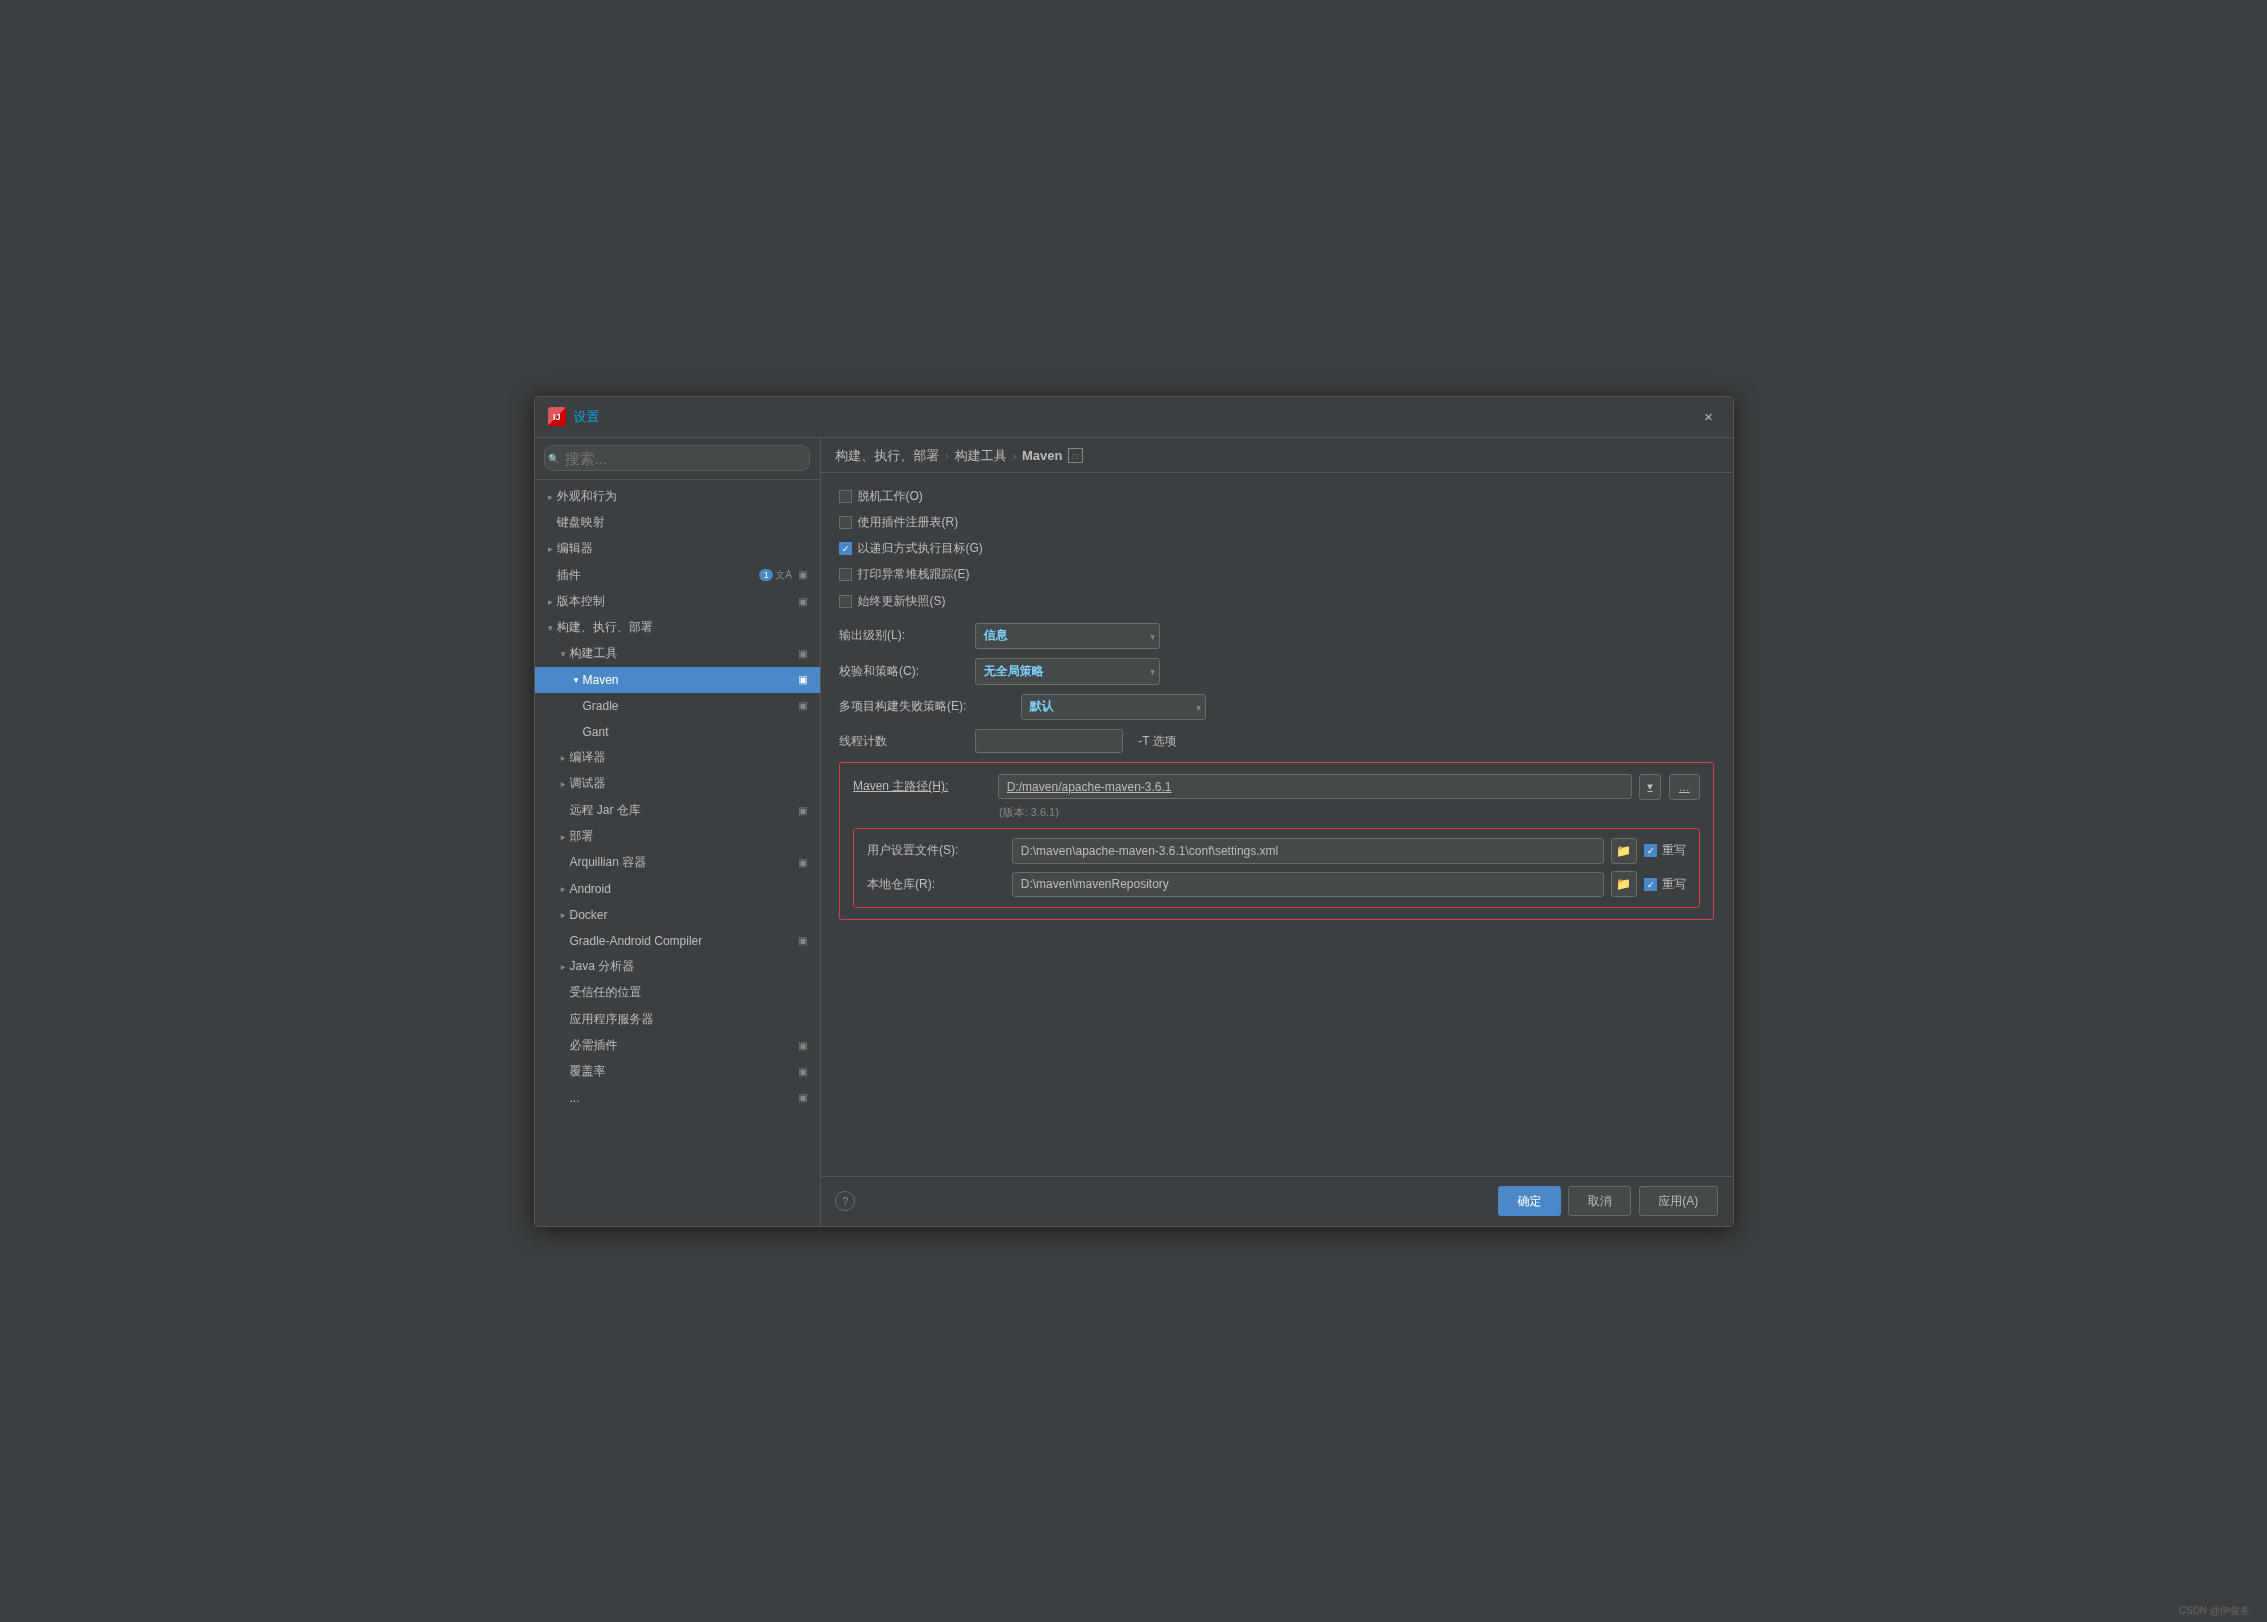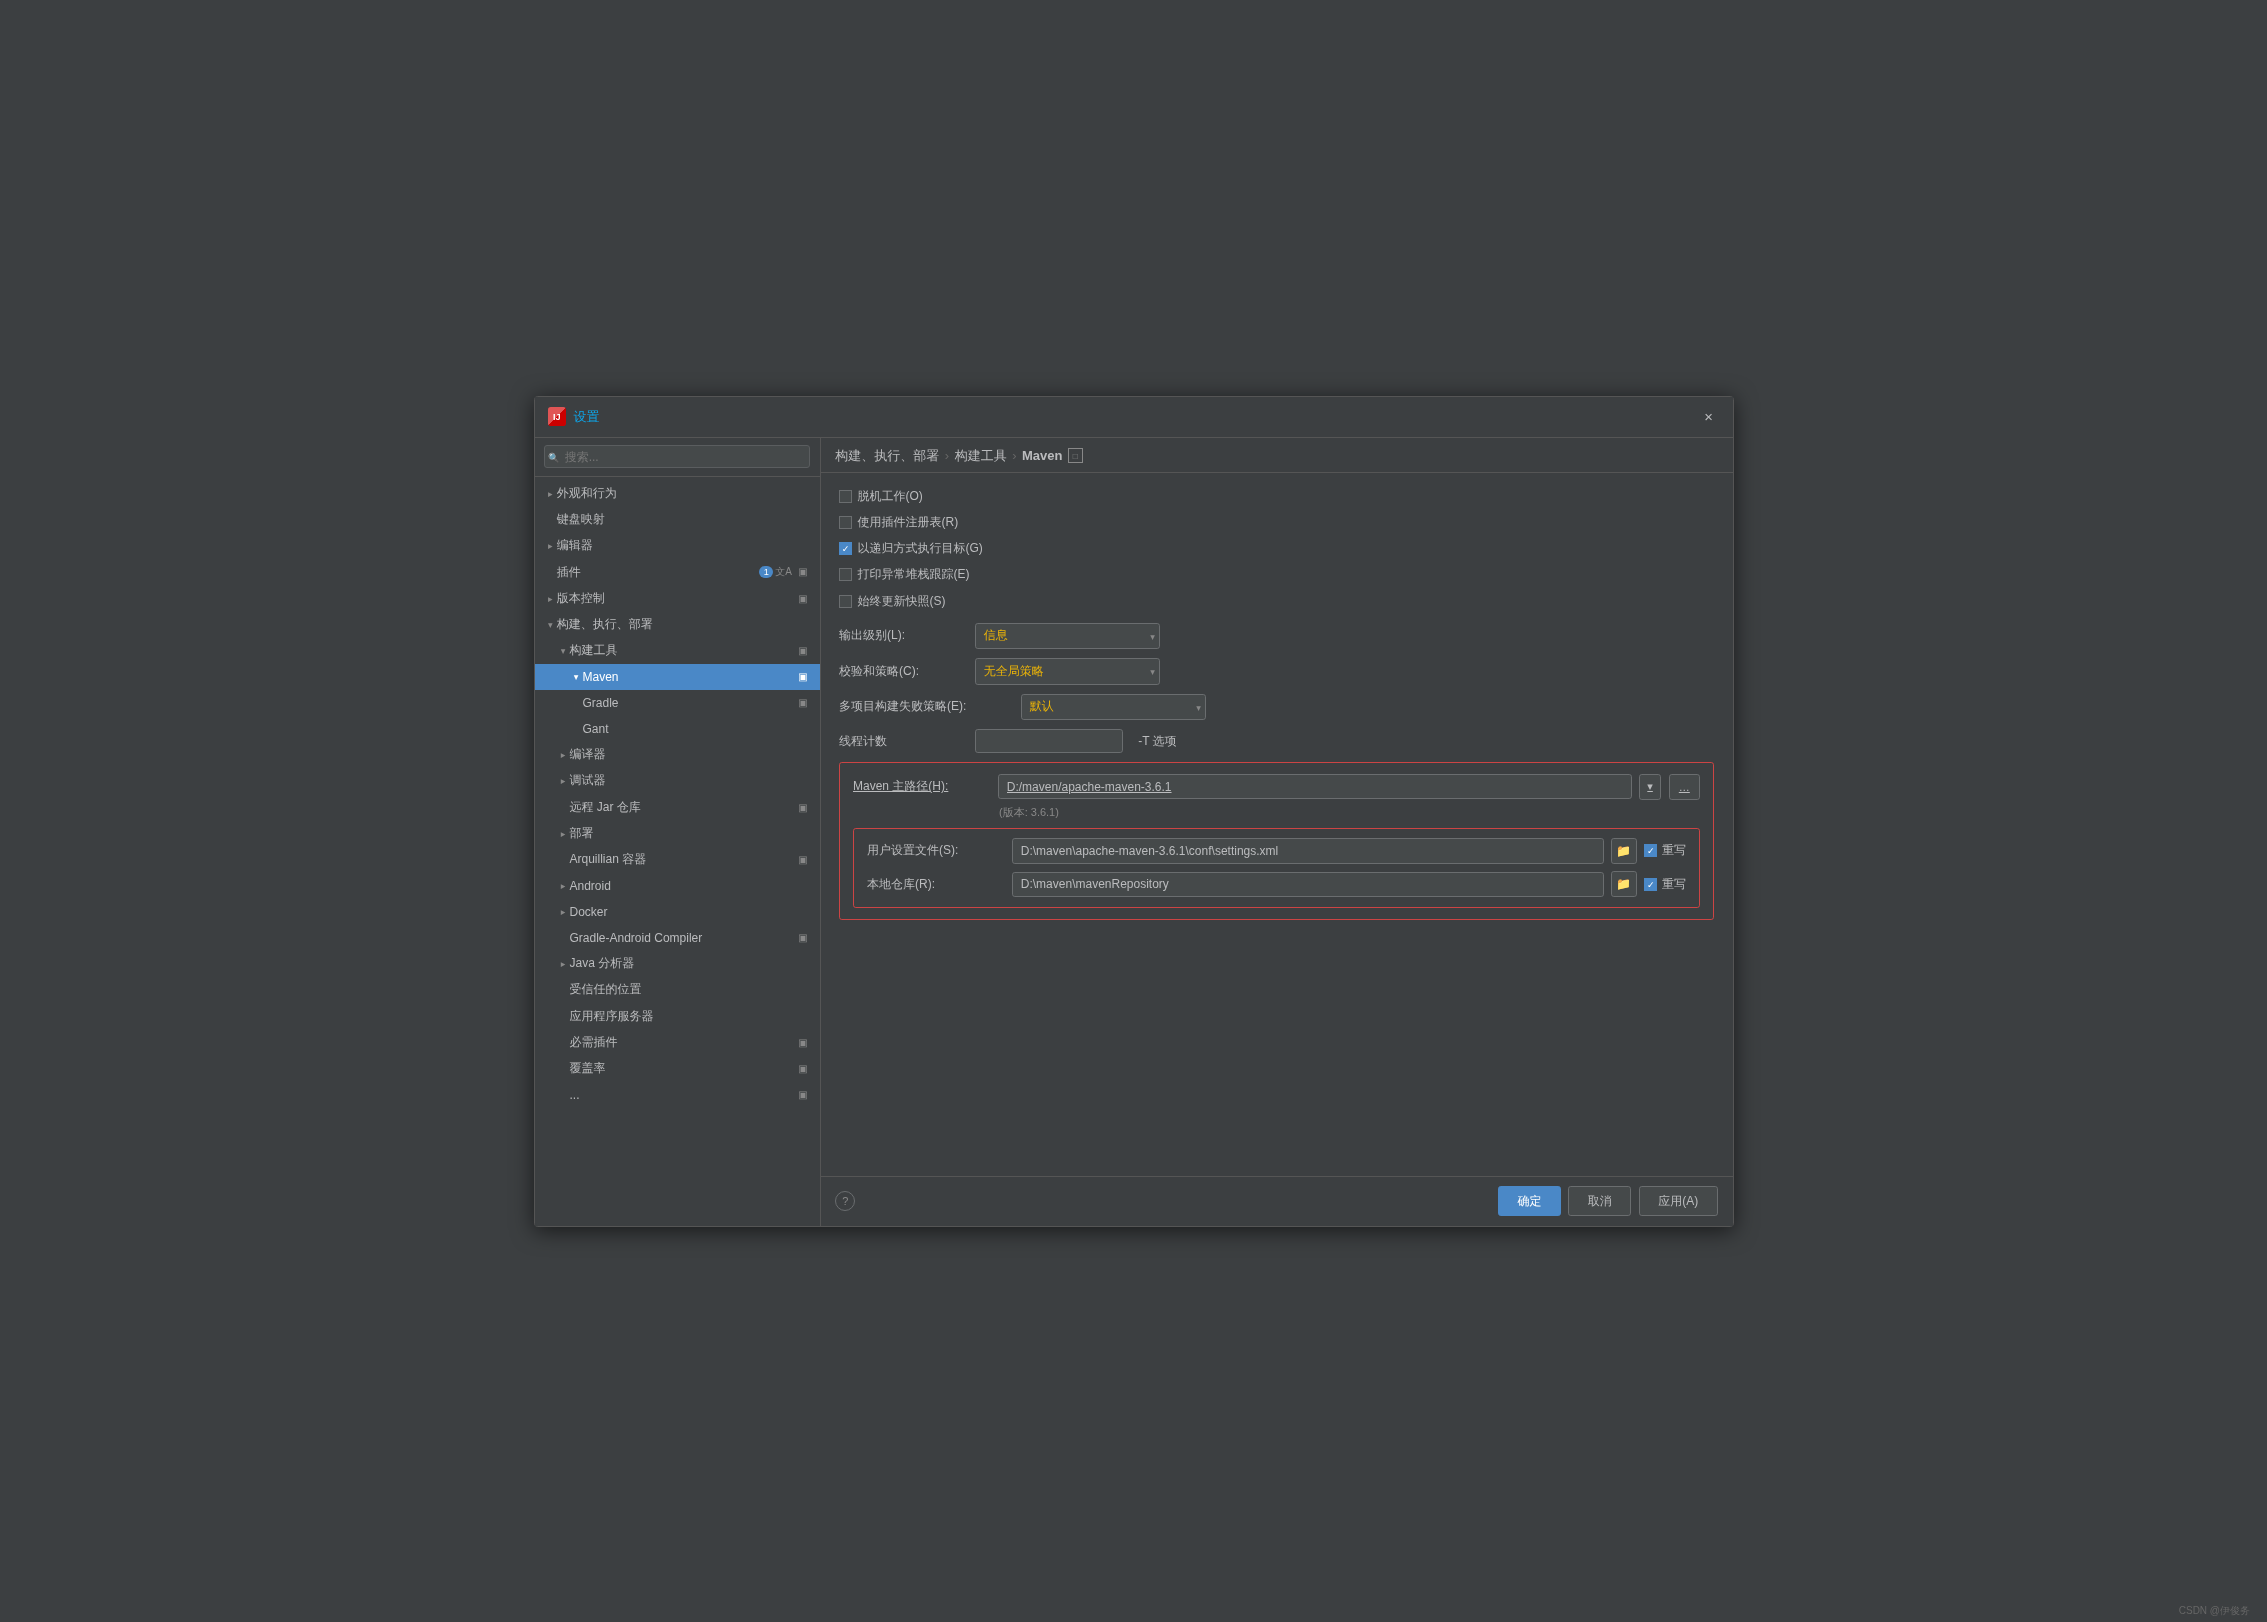--- a/index.html
+++ b/index.html
@@ -80,24 +80,24 @@
       overflow-y: auto;
     }
     .search-box {
       padding: 7.4px 9.2px;
       border-bottom: 0.9px solid #555;
     }
     .search-input {
       width: 100%;
       background: #45494a;
       border: 0.9px solid #5a5d5f;
-      border-radius: 3px;
+      border-radius: 9px;
       padding: 3.7px 7.4px 3.7px 20px;
       color: #bbbcbe;
-      font-size: 12px;
+      font-size: 15px;
       outline: none;
     }
     .search-wrap {
       position: relative;
     }
     .search-wrap::before {
       content: '🔍';
       position: absolute;
       left: 4.6px;
       top: 50%;
@@ -229,27 +229,28 @@
     .field-label {
       color: #bbbcbe;
       min-width: 129px;
       flex-shrink: 0;
     }
     .dropdown {
       background: #45494a;
       border: 0.9px solid #6a6d6f;
       border-radius: 2.8px;
       padding: 3.7px 22px 3.7px 7.4px;
-      color: #eab308;
+      color: #7dd3fc;
       font-size: 12px;
       min-width: 148px;
       position: relative;
       display: flex;
       align-items: center;
       cursor: pointer;
+      font-weight: bold;
     }
     .dropdown-wrap {
       position: relative;
       display: inline-block;
     }
     .dropdown-arrow {
       position: absolute;
       right: 5.5px;
       top: 50%;
       transform: translateY(-50%);

